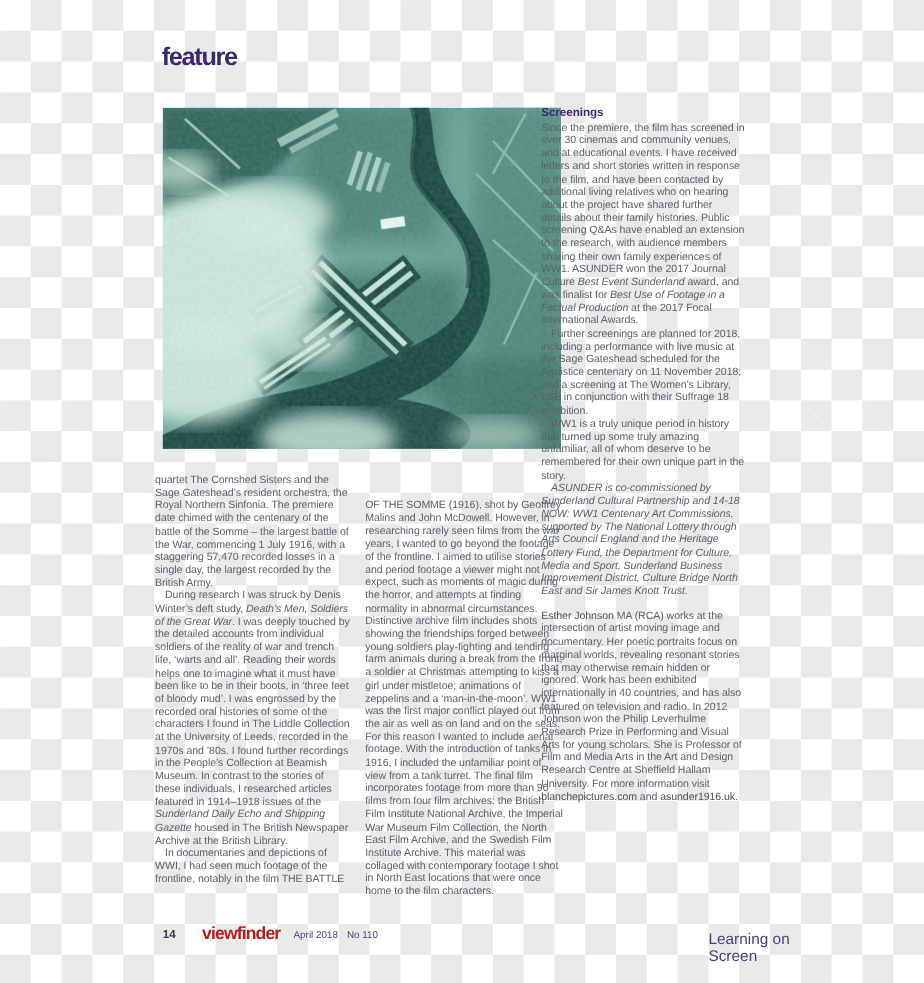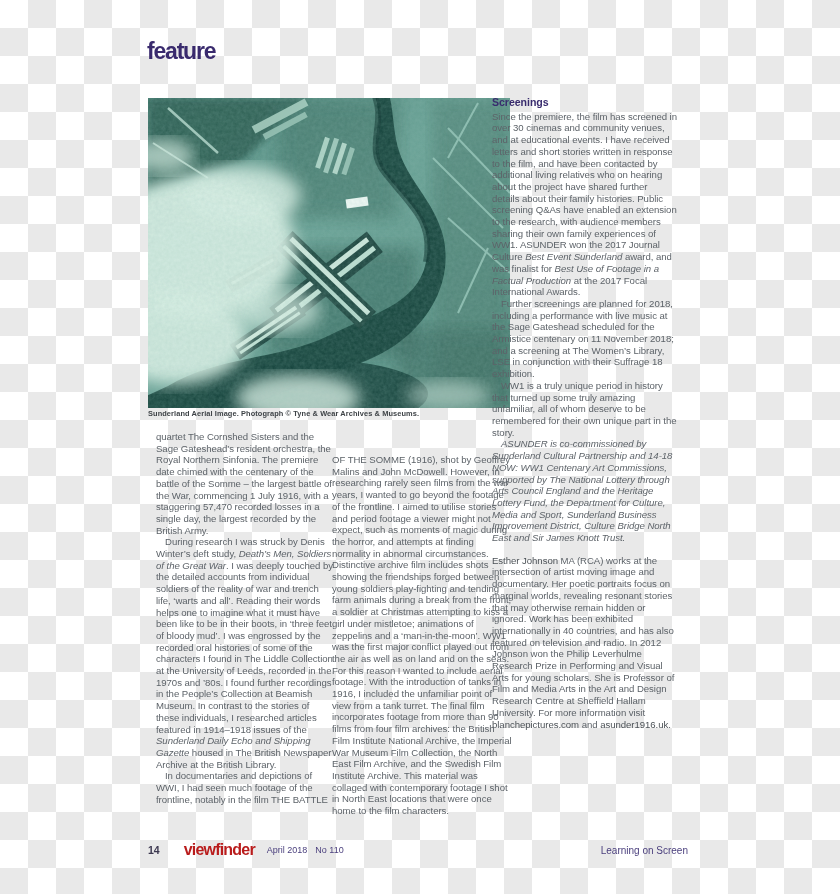--- a/index.html
+++ b/index.html
@@ -27,21 +27,21 @@
   .caption{
     position:absolute;left:148px;top:409px;width:362px;
     font-size:7.4px;font-weight:bold;color:#3e4347;letter-spacing:0.1px;
   }
 
   .col{
     position:absolute;
     font-size:9.6px;line-height:11.7px;letter-spacing:-0.05px;
     color:#5d6369;text-align:left;
   }
-  .col1{left:156px;top:431px;width:179px;}
+  .col1{left:141px;top:431px;width:179px;}
   .col2{left:332px;top:454px;width:181px;}
   .col3{left:492px;top:97px;width:185px;}
   .para{margin:0;}
   .para.indent{text-indent:9px;}
   .para.space-before{margin-top:11px;}
   .it{font-style:italic;}
   .bd{font-weight:normal;color:#4c5257;}
 
   .sub-heading{
     margin:0 0 2px 0;
@@ -53,22 +53,22 @@
     display:flex;align-items:center;gap:0;
   }
   .footer-page-number{font-size:10.5px;font-weight:bold;color:#3c3850;}
   .footer-logo{
     margin-left:24px;
     font-size:16px;font-weight:bold;letter-spacing:-0.8px;color:#b91c1c;
   }
   .footer-issue{margin-left:12px;font-size:9px;color:#4a3f7d;}
   .footer-issue-no{margin-left:8px;font-size:9px;color:#4a3f7d;}
   .footer-right{
-    position:absolute;left:588px;top:845px;width:100px;
-    font-size:10px;color:#4a3f7d;text-align:right;
+    position:absolute;left:644px;top:845px;width:100px;
+    font-size:14px;color:#4a3f7d;
   }
 </style>
 </head>
 <body>
 
 <div class="page">
 
   <div class="feature-label">feature</div>
 
   <figure class="photo-wrap">
@@ -160,21 +160,20 @@
         <ellipse cx="130" cy="213" rx="42" ry="22" filter="url(#soft)" opacity="0.7"></ellipse>
         <ellipse cx="150" cy="300" rx="62" ry="24" filter="url(#soft)" opacity="0.8"></ellipse>
         <ellipse cx="300" cy="297" rx="42" ry="15" filter="url(#soft)" opacity="0.55"></ellipse>
         <ellipse cx="16" cy="58" rx="30" ry="17" filter="url(#soft)" opacity="0.7"></ellipse>
       </g>
 
       <rect width="362" height="310" filter="url(#grain)" opacity="0.45"></rect>
     </svg>
   </figure>
 
-  <div class="caption">Sunderland Aerial Image. Photograph © Tyne &amp; Wear Archives &amp; Museums.</div>
 
   <div class="col col1">
       <p class="para"><span>quartet The Cornshed Sisters and the Sage Gateshead’s resident orchestra, the Royal Northern Sinfonia. The premiere date chimed with the centenary of the battle of the Somme – the largest battle of the War, commencing 1 July 1916, with a staggering 57,470 recorded losses in a single day, the largest recorded by the British Army.</span></p>
       <p class="para indent"><span>During research I was struck by Denis Winter’s deft study, </span><span class="it">Death’s Men, Soldiers of the Great War</span><span>. I was deeply touched by the detailed accounts from individual soldiers of the reality of war and trench life, ‘warts and all’. Reading their words helps one to imagine what it must have been like to be in their boots, in ‘three feet of bloody mud’. I was engrossed by the recorded oral histories of some of the characters I found in The Liddle Collection at the University of Leeds, recorded in the 1970s and ’80s. I found further recordings in the People’s Collection at Beamish Museum. In contrast to the stories of these individuals, I researched articles featured in 1914–1918 issues of the </span><span class="it">Sunderland Daily Echo and Shipping Gazette</span><span> housed in The British Newspaper Archive at the British Library.</span></p>
       <p class="para indent"><span>In documentaries and depictions of WWI, I had seen much footage of the frontline, notably in the film THE BATTLE</span></p>
     </div>
 
   <div class="col col2">
       <p class="para"><span>OF THE SOMME (1916), shot by Geoffrey Malins and John McDowell. However, in researching rarely seen films from the war years, I wanted to go beyond the footage of the frontline. I aimed to utilise stories and period footage a viewer might not expect, such as moments of magic during the horror, and attempts at finding normality in abnormal circumstances. Distinctive archive film includes shots showing the friendships forged between young soldiers play-fighting and tending farm animals during a break from the front; a soldier at Christmas attempting to kiss a girl under mistletoe; animations of zeppelins and a ‘man-in-the-moon’. WW1 was the first major conflict played out from the air as well as on land and on the seas. For this reason I wanted to include aerial footage. With the introduction of tanks in 1916, I included the unfamiliar point of view from a tank turret. The final film incorporates footage from more than 90 films from four film archives: the British Film Institute National Archive, the Imperial War Museum Film Collection, the North East Film Archive, and the Swedish Film Institute Archive. This material was collaged with contemporary footage I shot in North East locations that were once home to the film characters.</span></p>
     </div>

